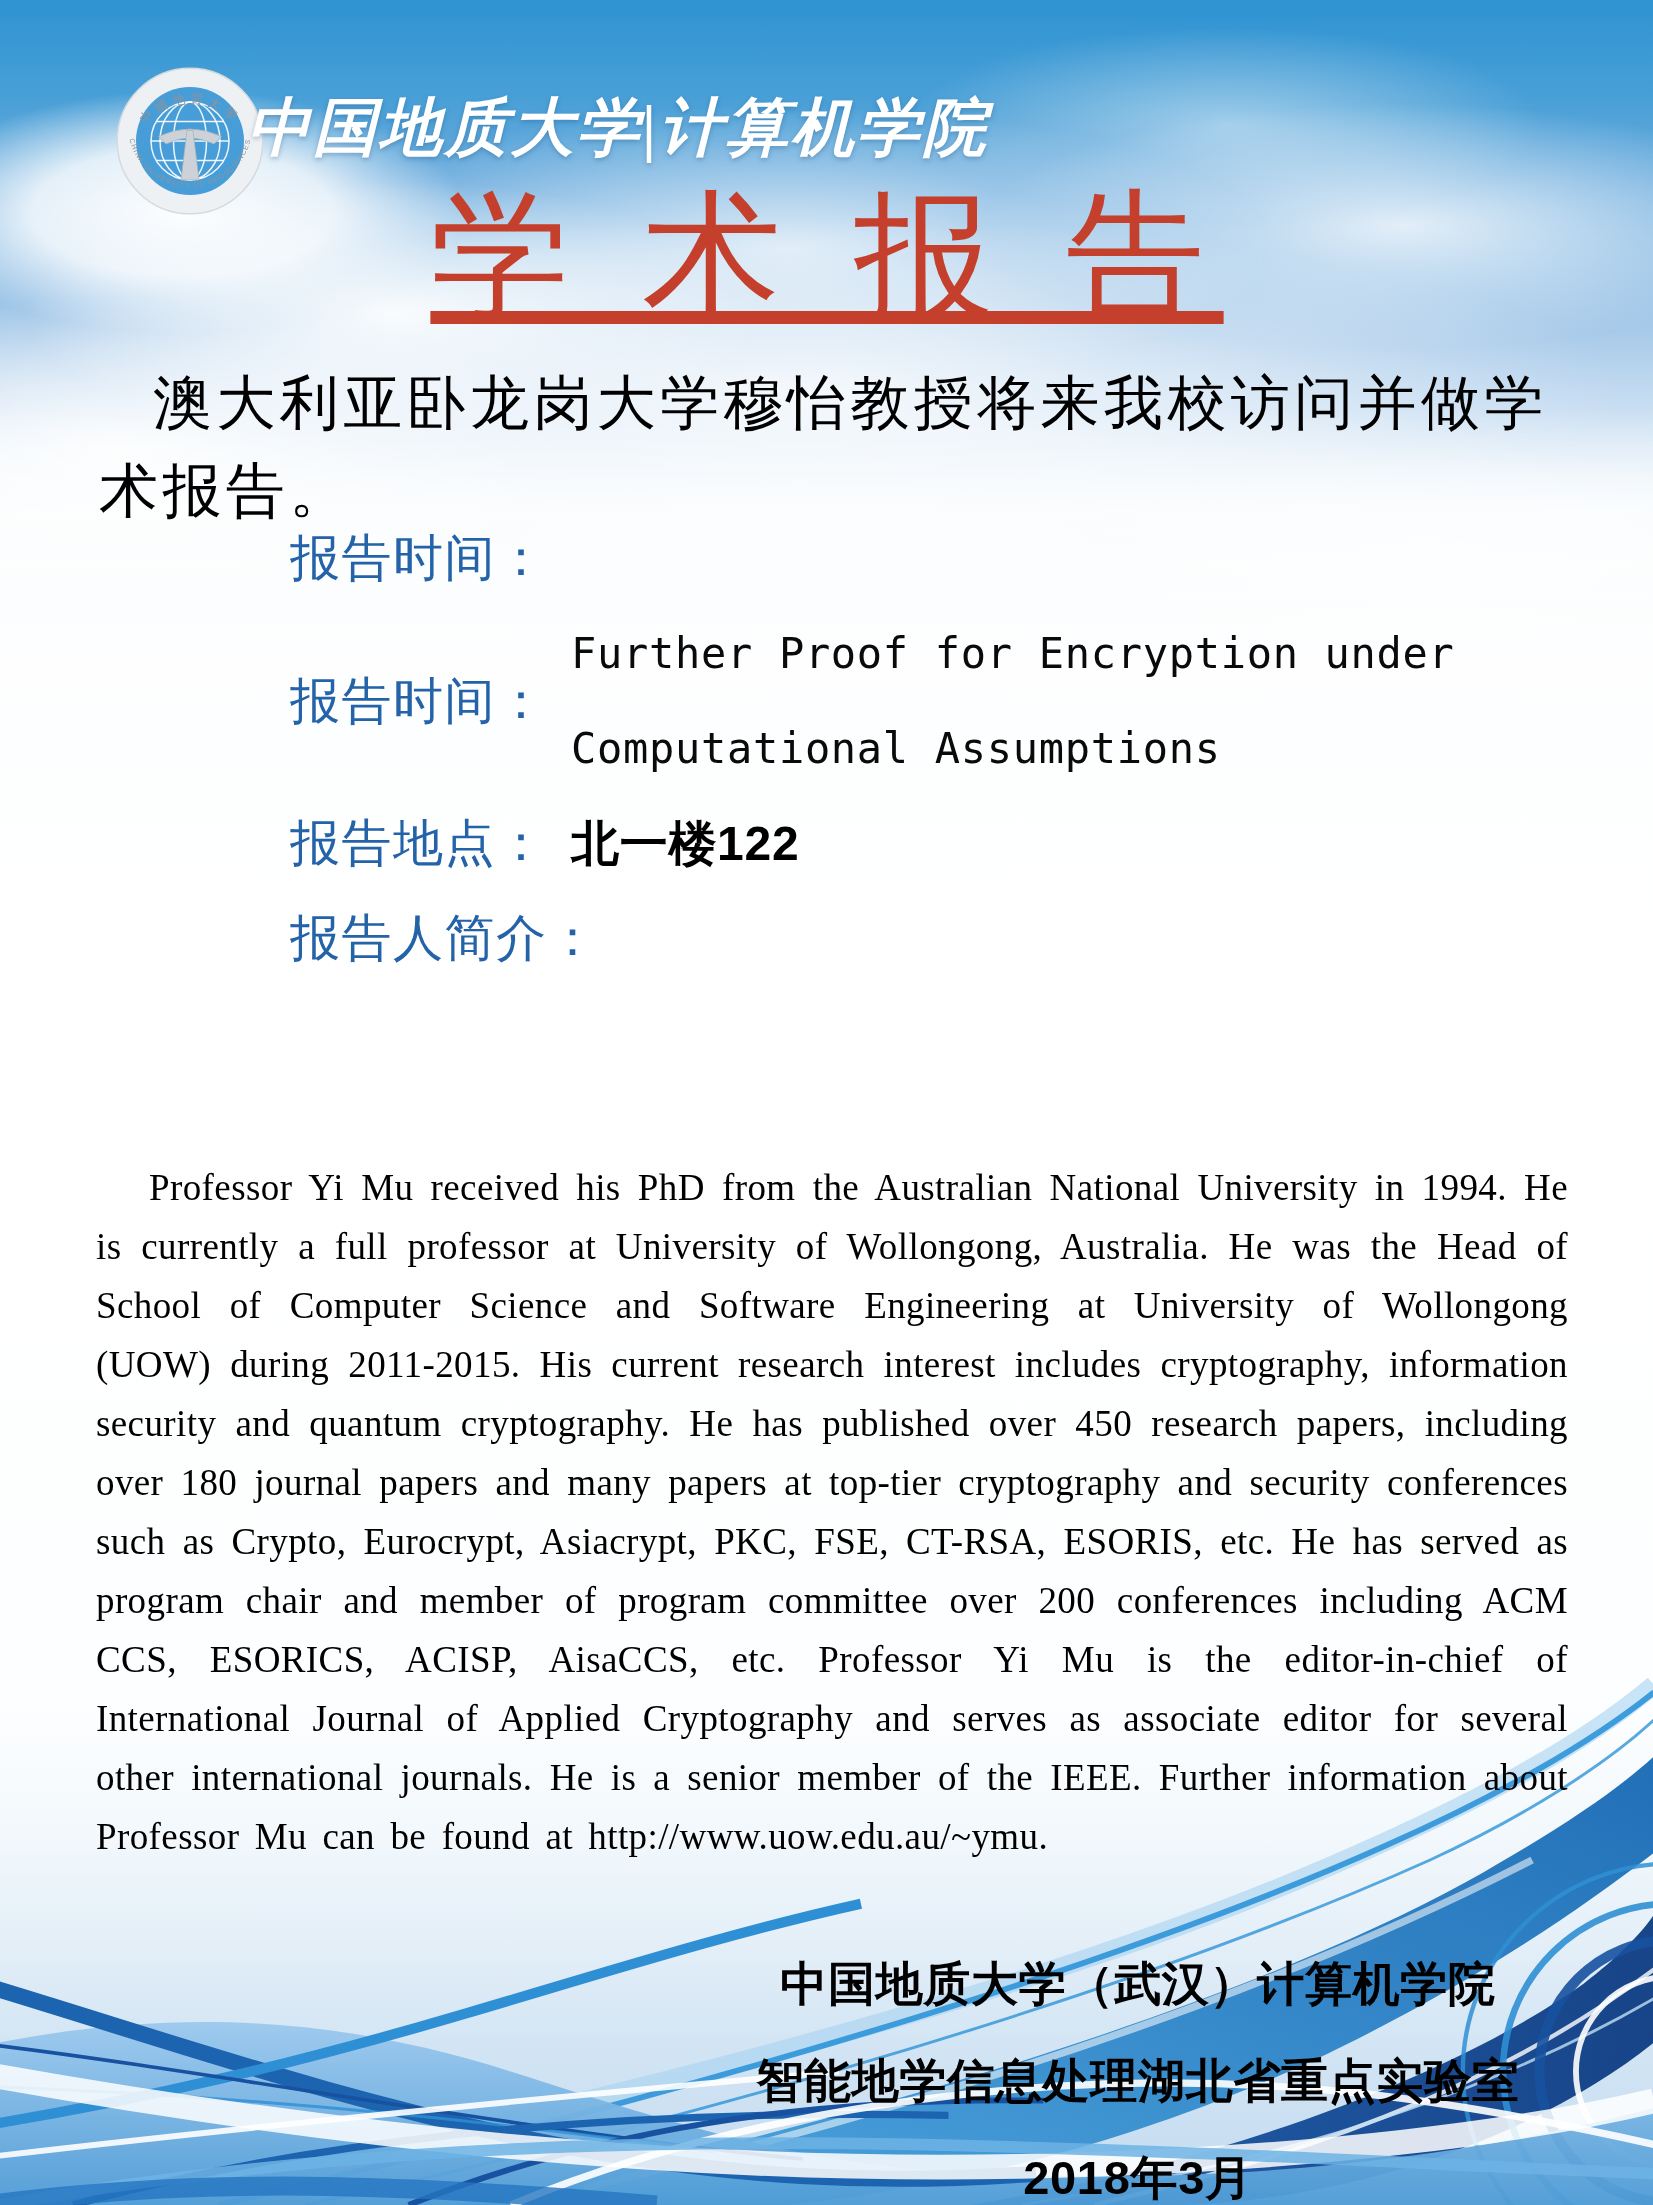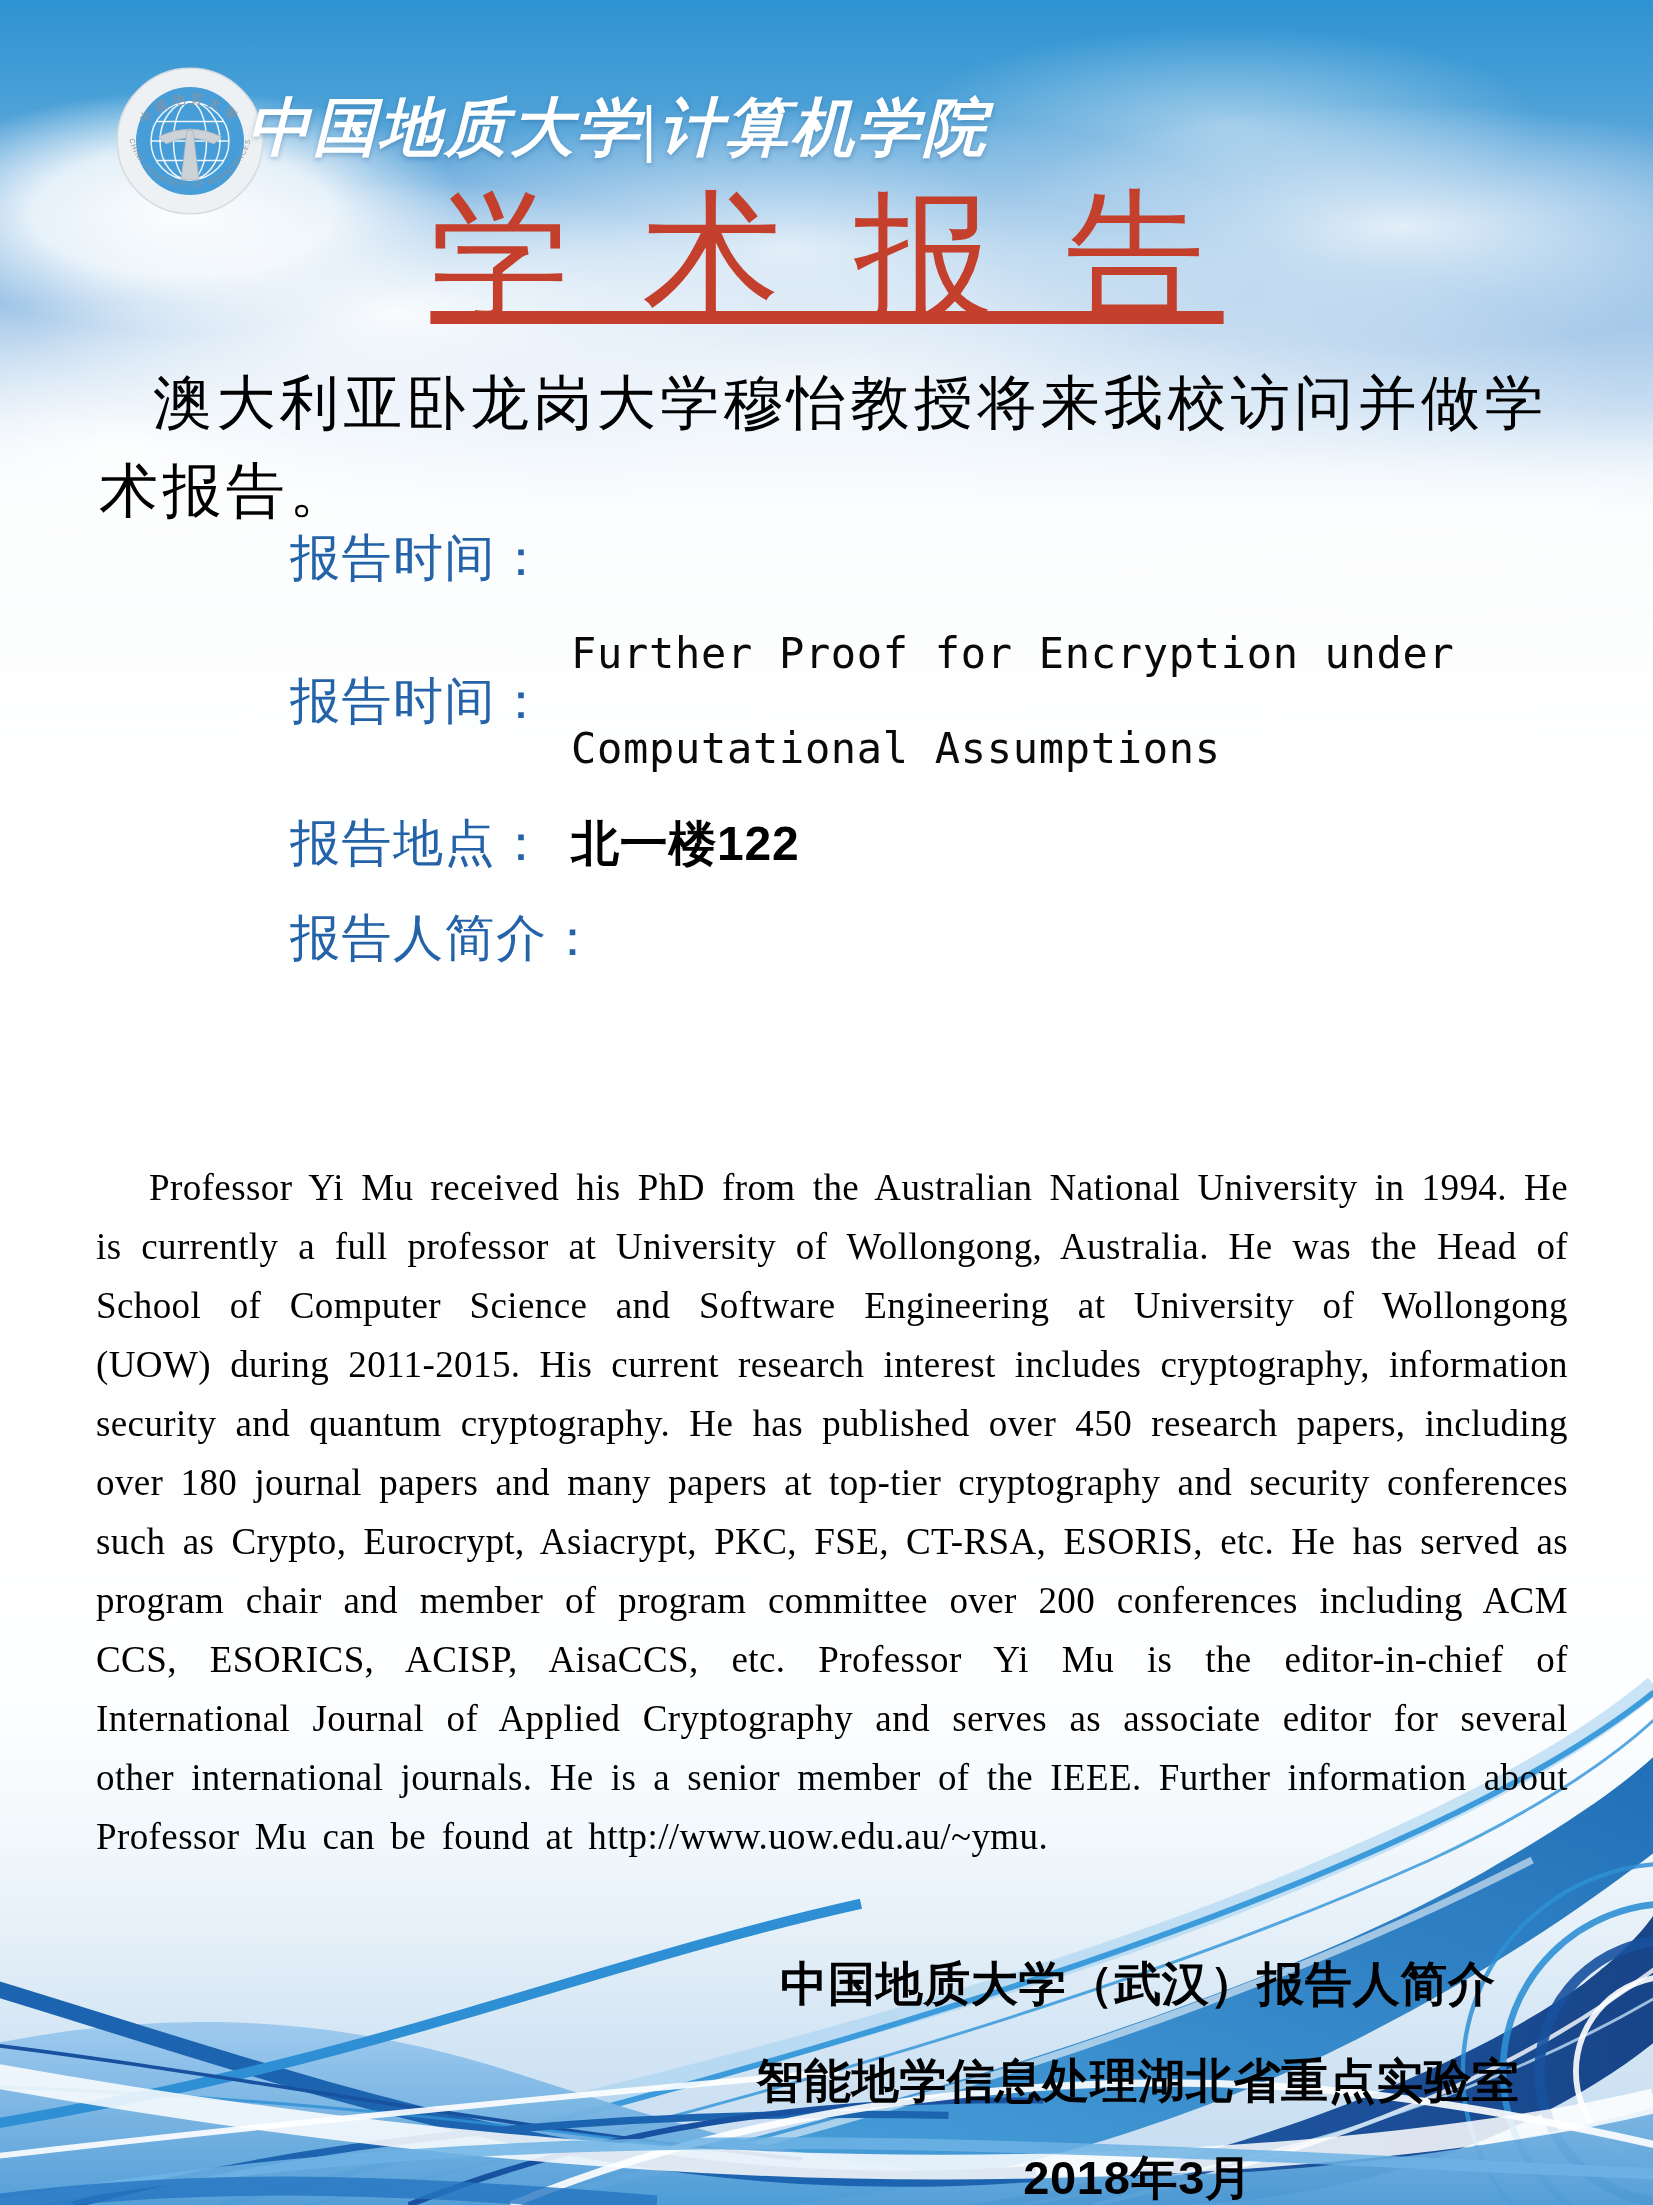--- a/index.html
+++ b/index.html
@@ -186,19 +186,19 @@
       <span class="detail-value cn">北一楼122</span>
     </div>
     <div class="detail-row">
       <span class="detail-label">报告人简介：</span>
     </div>
   </div>
 
   <p class="bio">Professor Yi Mu received his PhD from the Australian National University in 1994. He is currently a full professor at University of Wollongong, Australia. He was the Head of School of Computer Science and Software Engineering at University of Wollongong (UOW) during 2011-2015. His current research interest includes cryptography, information security and quantum cryptography. He has published over 450 research papers, including over 180 journal papers and many papers at top-tier cryptography and security conferences such as Crypto, Eurocrypt, Asiacrypt, PKC, FSE, CT-RSA, ESORIS, etc. He has served as program chair and member of program committee over 200 conferences including ACM CCS, ESORICS, ACISP, AisaCCS, etc. Professor Yi Mu is the editor-in-chief of International Journal of Applied Cryptography and serves as associate editor for several other international journals. He is a senior member of the IEEE. Further information about Professor Mu can be found at http://www.uow.edu.au/~ymu.</p>
 
   <div class="footer">
-    <div>中国地质大学（武汉）报告人简介</div>
+    <div>中国地质大学（武汉）计算机学院</div>
     <div>智能地学信息处理湖北省重点实验室</div>
     <div>2018年3月</div>
   </div>
 
 </div>
 
 
 </body></html>

